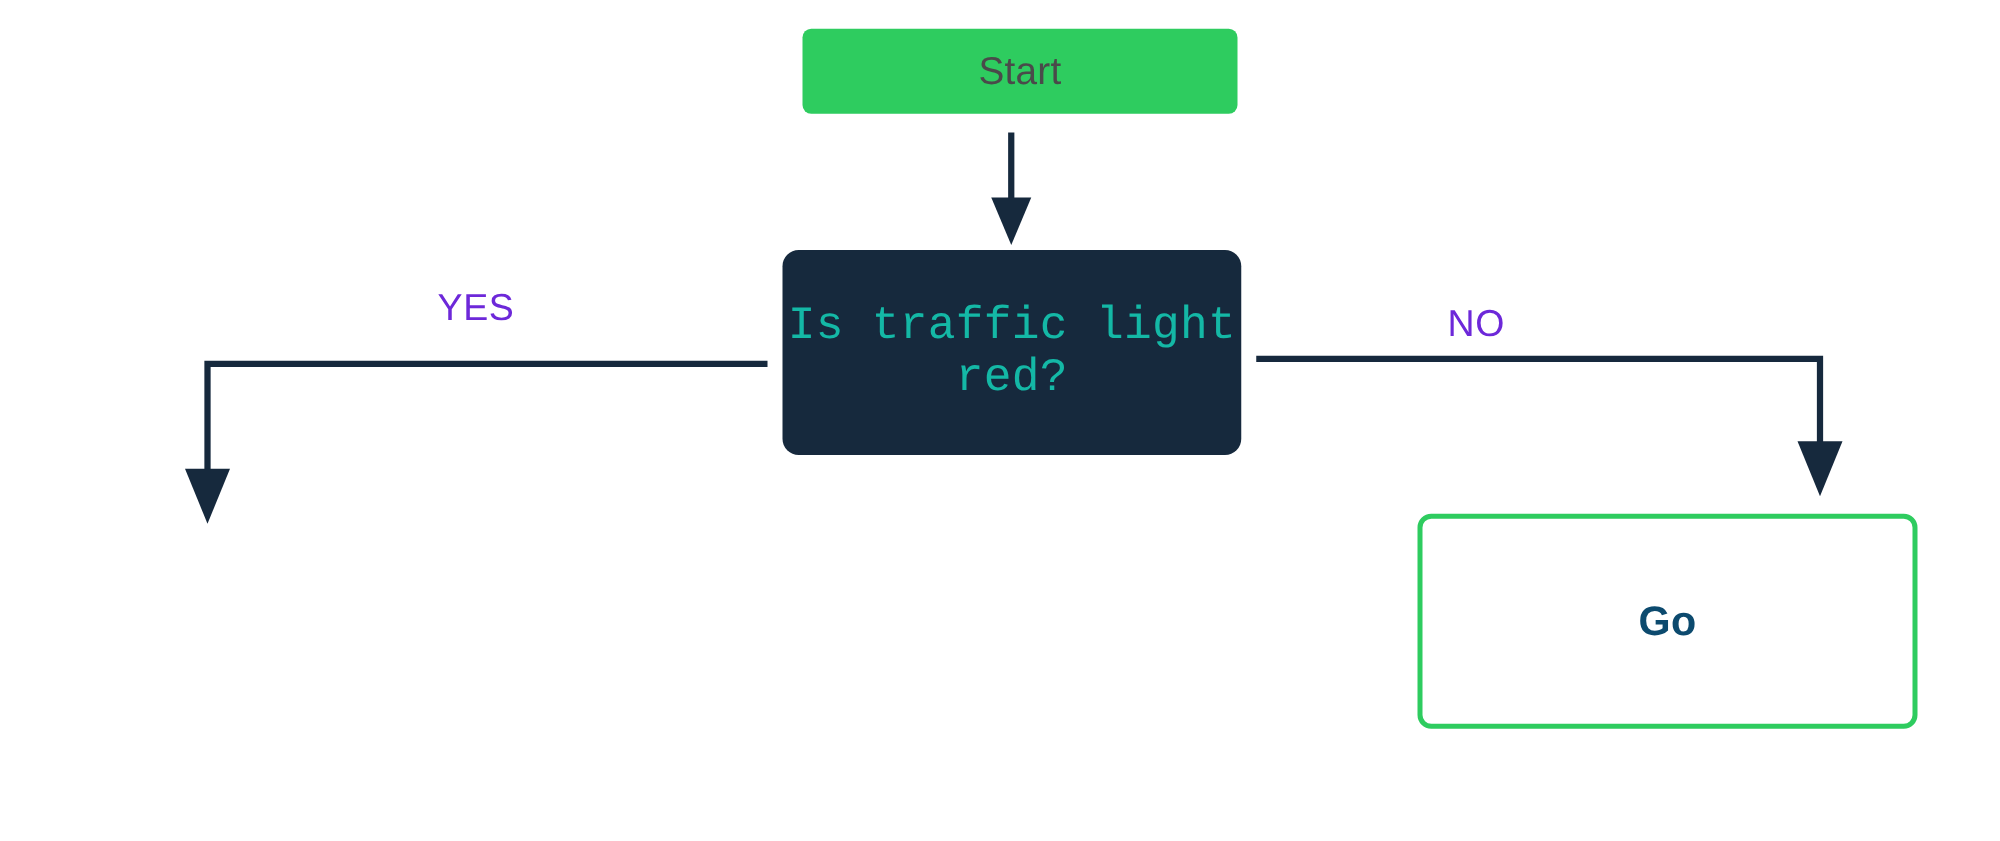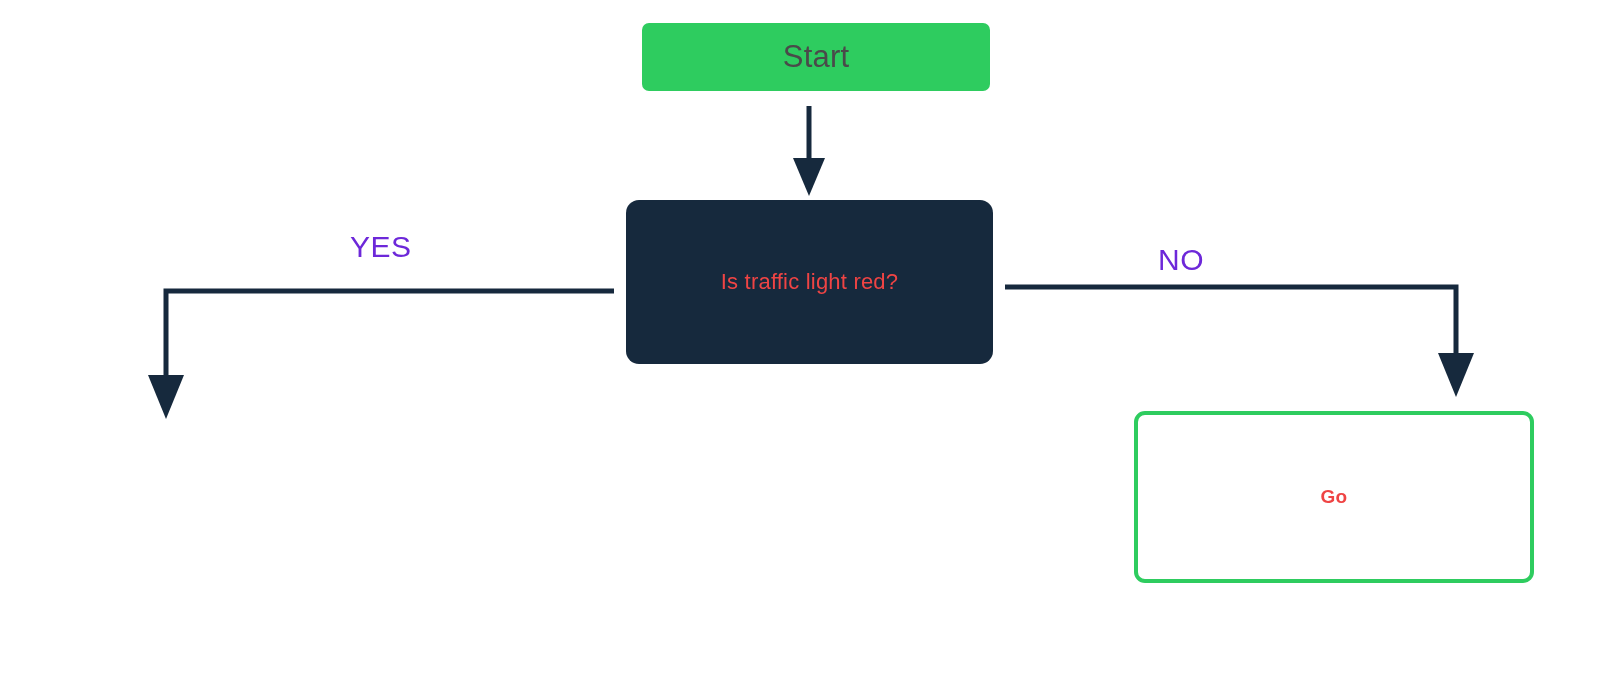--- a/index.html
+++ b/index.html
@@ -58,37 +58,38 @@
   
   .node-decision {
     left: 626px;
     top: 200px;
     width: 367px;
     height: 164px;
     background: #16293D;
     border-radius: 13px;
   }
   .node-decision .node-label {
-    font-size: 22px;
+    font-size: 37px;
     font-weight: 400;
-    color: #ef4444;
+    color: #14b8a6;
     letter-spacing: 0.2px;
+    font-family: Liberation Mono, monospace;
   }
 
   
   .node-outcome {
     background: #ffffff;
     border-radius: 11px;
     border-style: solid;
     border-width: 4px;
   }
   .node-outcome .node-label {
-    font-size: 19px;
+    font-size: 33px;
     font-weight: 700;
-    color: #ef4444;
+    color: #0c4a6e;
     letter-spacing: 0.2px;
   }
   .node-stop {
     left: 31px;
     top: 443px;
     width: 405px;
     height: 175px;
     border-color: #FC1A0D;
   }
   .node-go {

